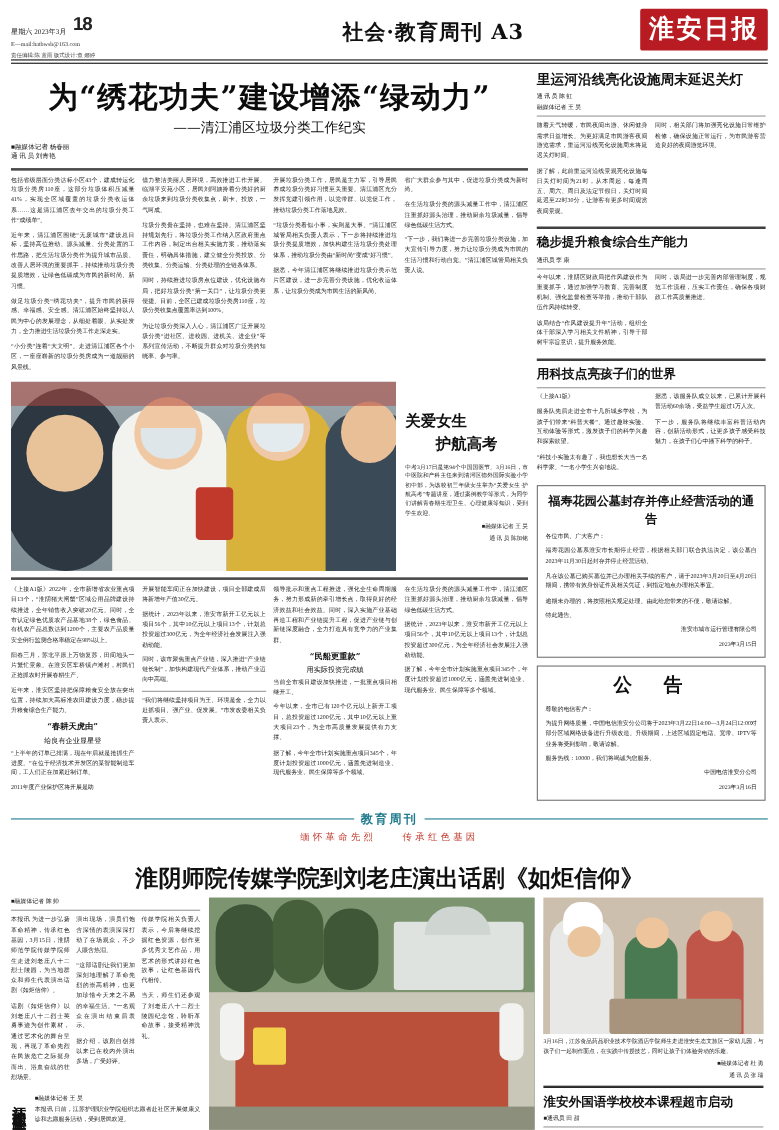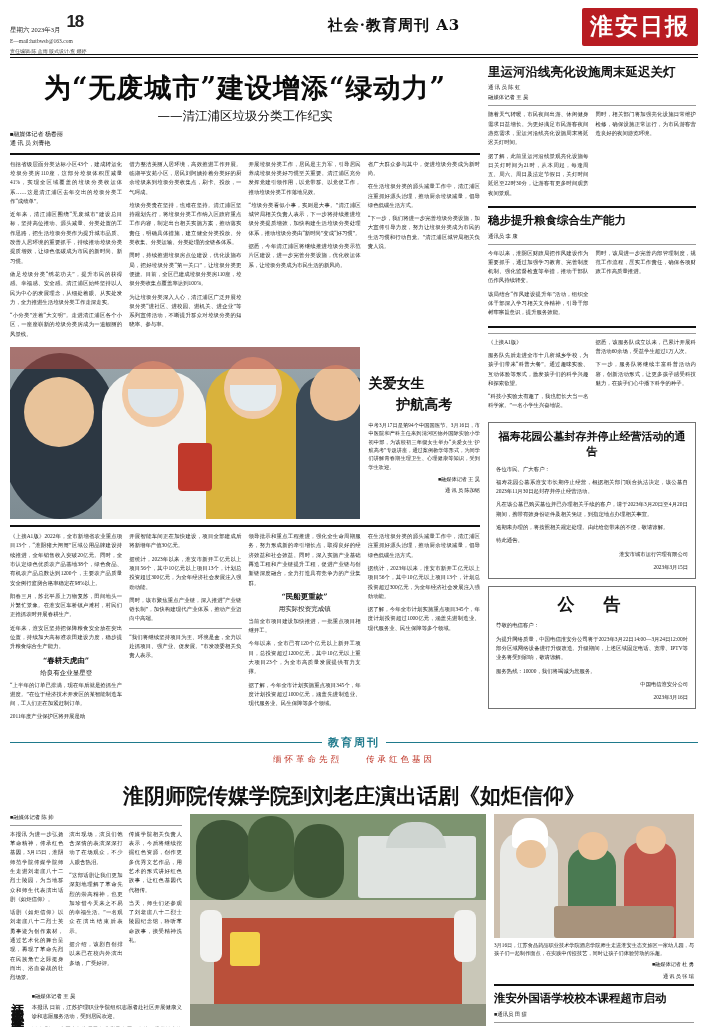--- a/index.html
+++ b/index.html
@@ -16,21 +16,21 @@
 
   
   .masthead { display:flex; align-items:flex-start; justify-content:space-between; height:46px; }
   .mh-left { font-size:6px; line-height:1.5; color:#222; padding-top:3px; width:230px; }
   .mh-left .row1 { display:flex; align-items:flex-end; gap:6px; }
   .mh-left .date { font-size:6.5px; }
   .mh-left .pageno { font-size:17px; font-weight:bold; font-family:"Liberation Sans",sans-serif; letter-spacing:-1px; }
   .mh-left .row2 { margin-top:2px; font-size:5.5px; color:#333; }
   .mh-left .row3 { margin-top:3px; font-size:5px; color:#444; display:flex; gap:8px; }
   .mh-center { text-align:center; flex:1; padding-top:10px; }
-  .mh-center .sec { font-size:15px; font-weight:bold; letter-spacing:1px; font-family:"DejaVu Serif", serif; }
+  .mh-center .sec { font-size:19px; font-weight:bold; letter-spacing:1px; font-family:"DejaVu Serif", serif; }
   .mh-right { width:150px; text-align:right; padding-top:2px; }
   .nameplate {
     display:inline-block; background:#b81c22; color:#fff;
     font-size:23px; font-weight:bold; letter-spacing:2px;
     padding:3px 8px 4px 8px; font-family:"DejaVu Serif", serif;
     border-radius:2px;
   }
   .rule-top { border-top:1.6px solid #111; margin:2px 0 0 0; }
   .rule-thin { border-top:0.6px solid #111; margin-top:1.5px; }
 
@@ -108,21 +108,21 @@
       <span class="nameplate">淮安日报</span>
     </div>
   </div>
   <div class="rule-top"></div>
   <div class="rule-thin"></div>
 
   <div class="cols">
 
     <div class="col-left">
 
-      <div class="headline">为“无废城市”建设增添“绿动力”</div>
+      <div class="headline">为“绣花功夫”建设增添“绿动力”</div>
       <div class="subhead">——清江浦区垃圾分类工作纪实</div>
 
       <div class="byline">
         <div>■融媒体记者  杨春丽</div>
         <div>通  讯  员  刘青艳</div>
       </div>
       <div class="hr-dbl"></div>
 
       <div class="body3">
         <div class="bcol">
@@ -240,20 +240,21 @@
           </div>
           <div style="flex:1;">
             <p class="t">同时，该局进一步完善内部管理制度，规范工作流程，压实工作责任，确保各项财政工作高质量推进。</p>
           </div>
         </div>
       </div>
 
       <div class="hr-dbl"></div>
 
       <div>
+        <div class="rh rh-sm">用科技点亮孩子们的世界</div>
         <div class="sep"></div>
         <div style="display:flex; gap:7px;">
           <div style="flex:1;">
             <p class="t">
               <span>《上接A1版》</span>
             </p>
             <p class="t">服务队先后走进全市十几所城乡学校，为孩子们带来“科普大餐”。通过趣味实验、互动体验等形式，激发孩子们的科学兴趣和探索欲望。</p>
             <p class="t">“科技小实验太有趣了，我也想长大当一名科学家。”一名小学生兴奋地说。</p>
           </div>
           <div style="flex:1;">

